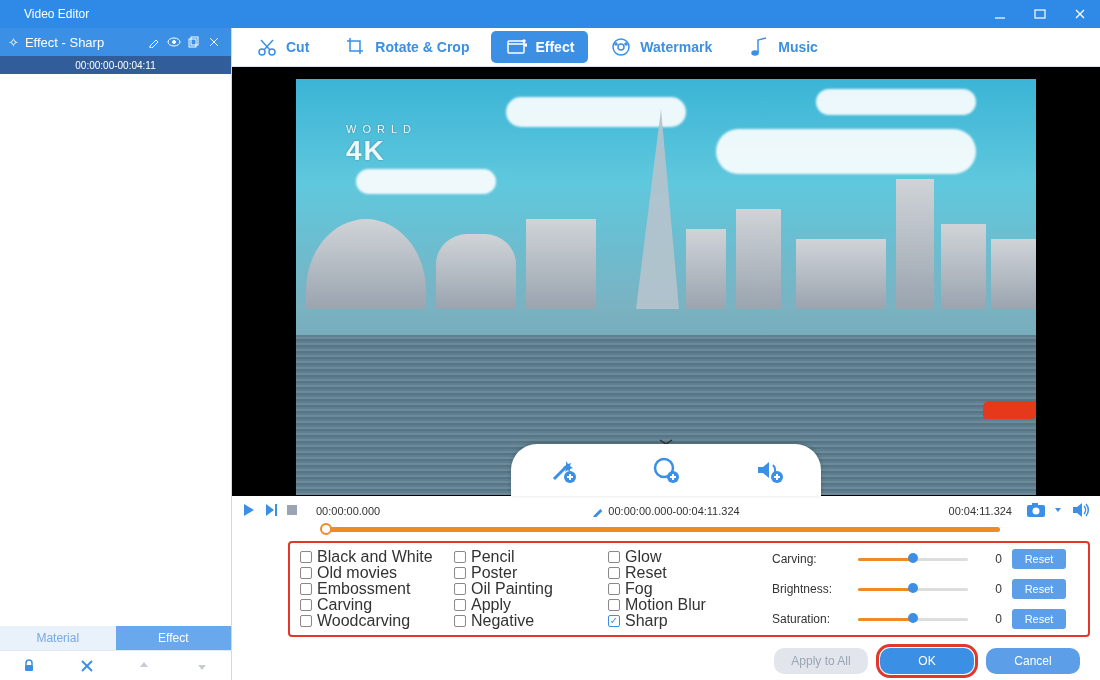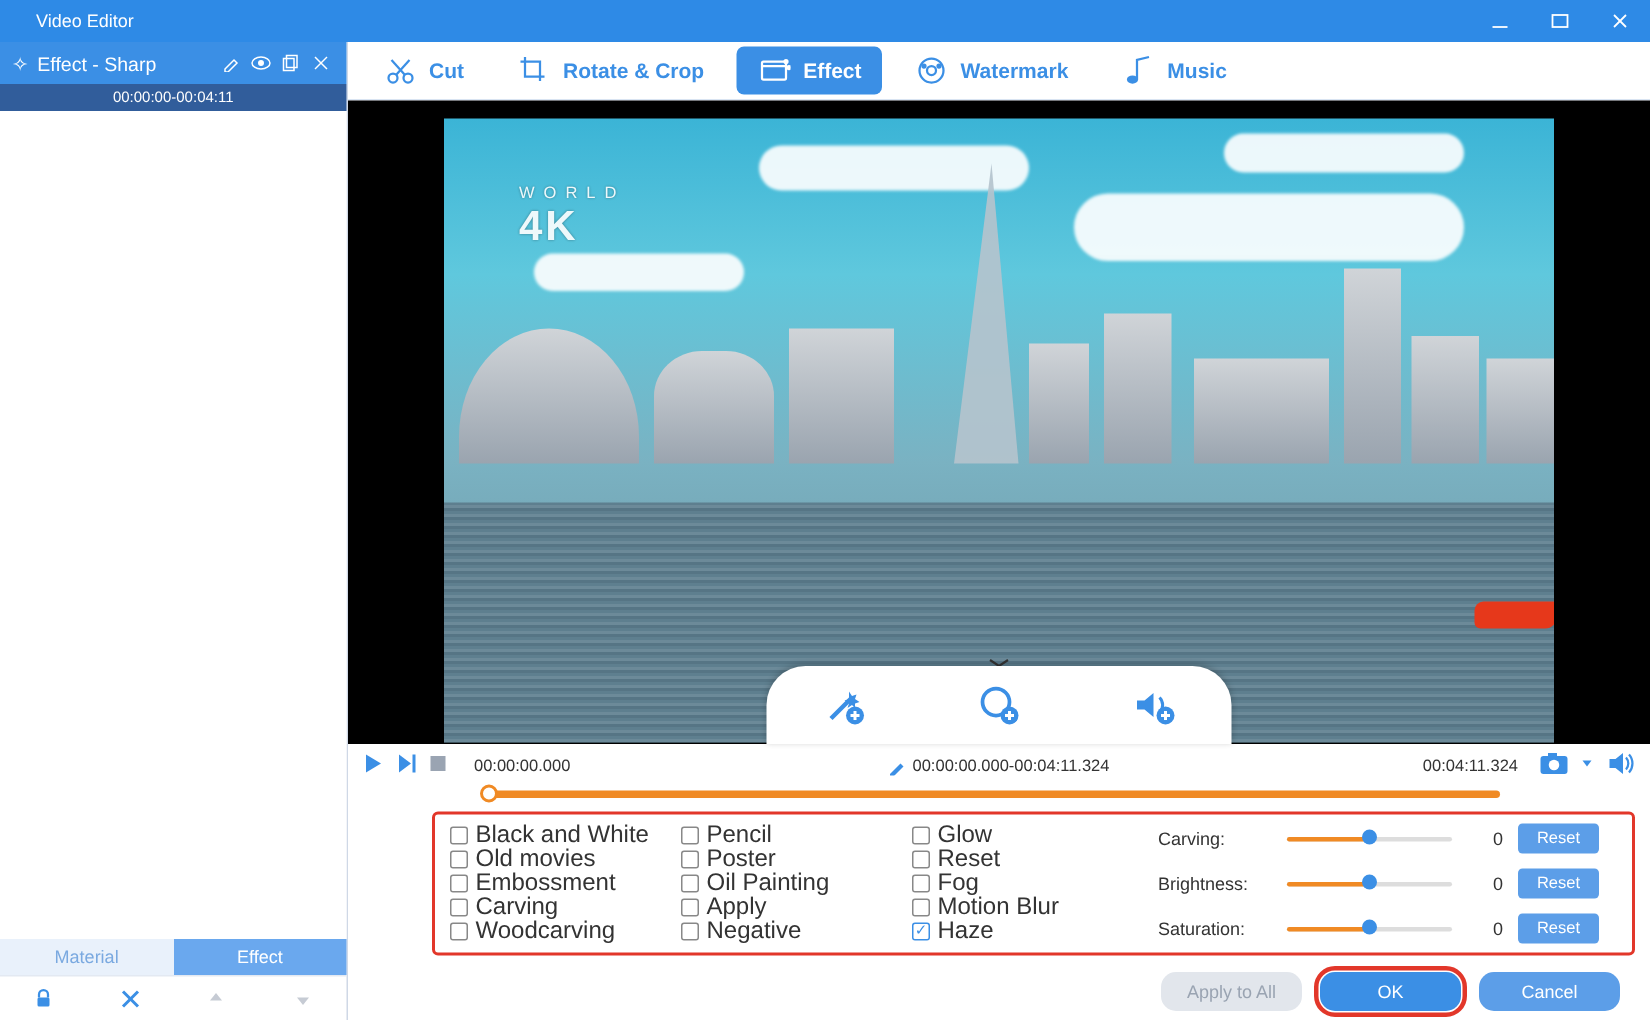--- a/index.html
+++ b/index.html
@@ -384,21 +384,21 @@
           <div class="effitem">
             <span class="cb"></span>
             <span>Fog</span>
           </div>
           <div class="effitem">
             <span class="cb"></span>
             <span>Motion Blur</span>
           </div>
           <div class="effitem">
             <span class="cb checked"></span>
-            <span>Haze</span>
+            <span>Sharp</span>
           </div>
         </div>
       <div class="sliders" id="sliders">
           <div class="srow">
             <span class="slabel">Carving:</span>
             <span class="sld">
               <span class="bar"></span>
               <span class="fill"></span>
               <span class="kn"></span>
             </span>

